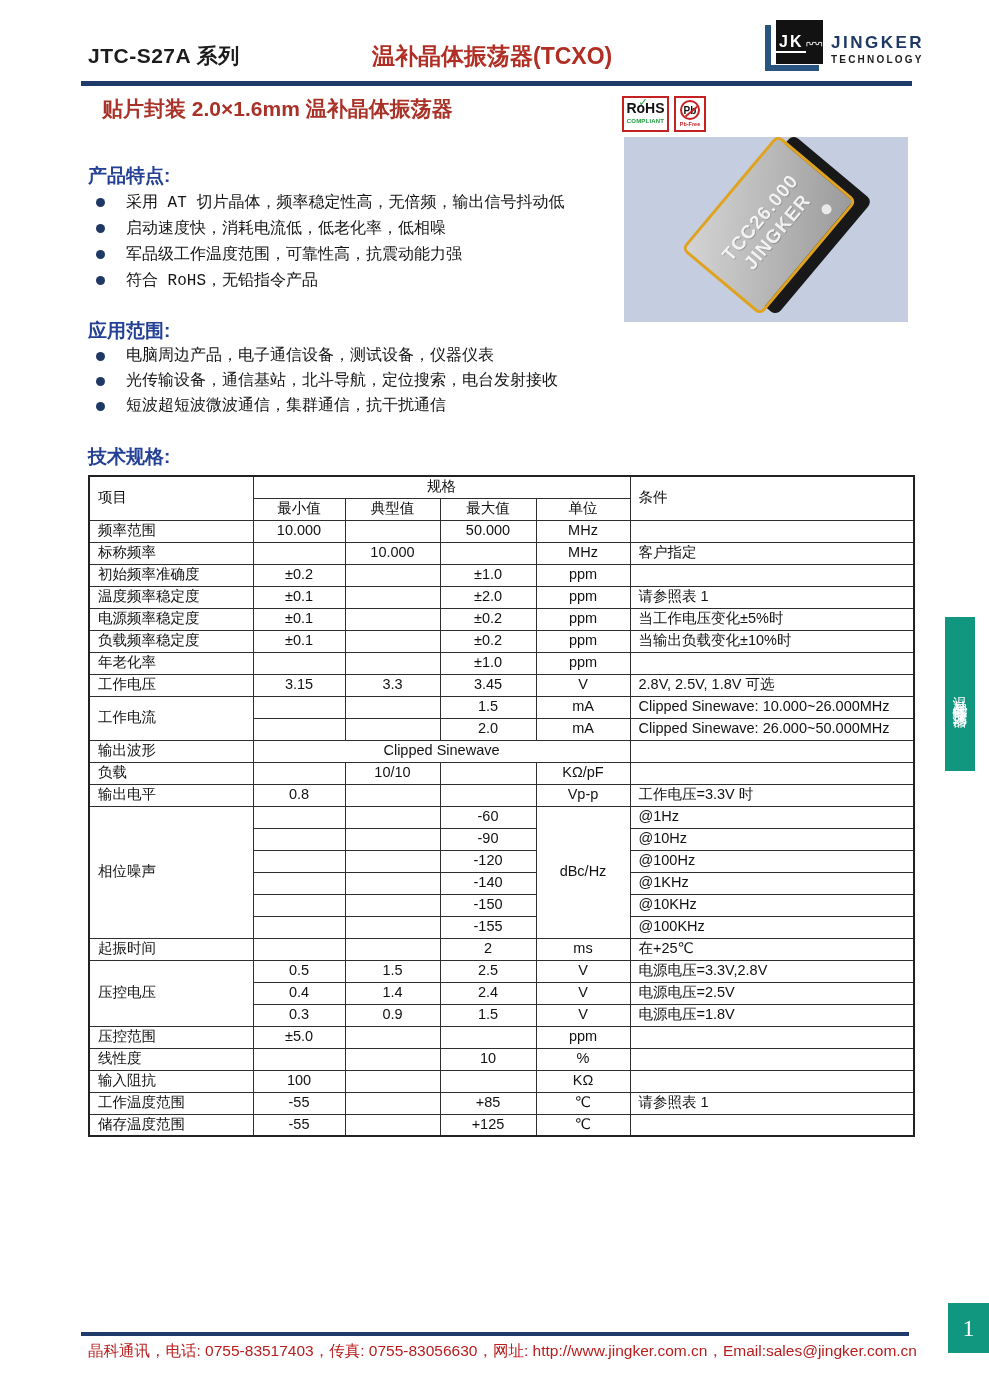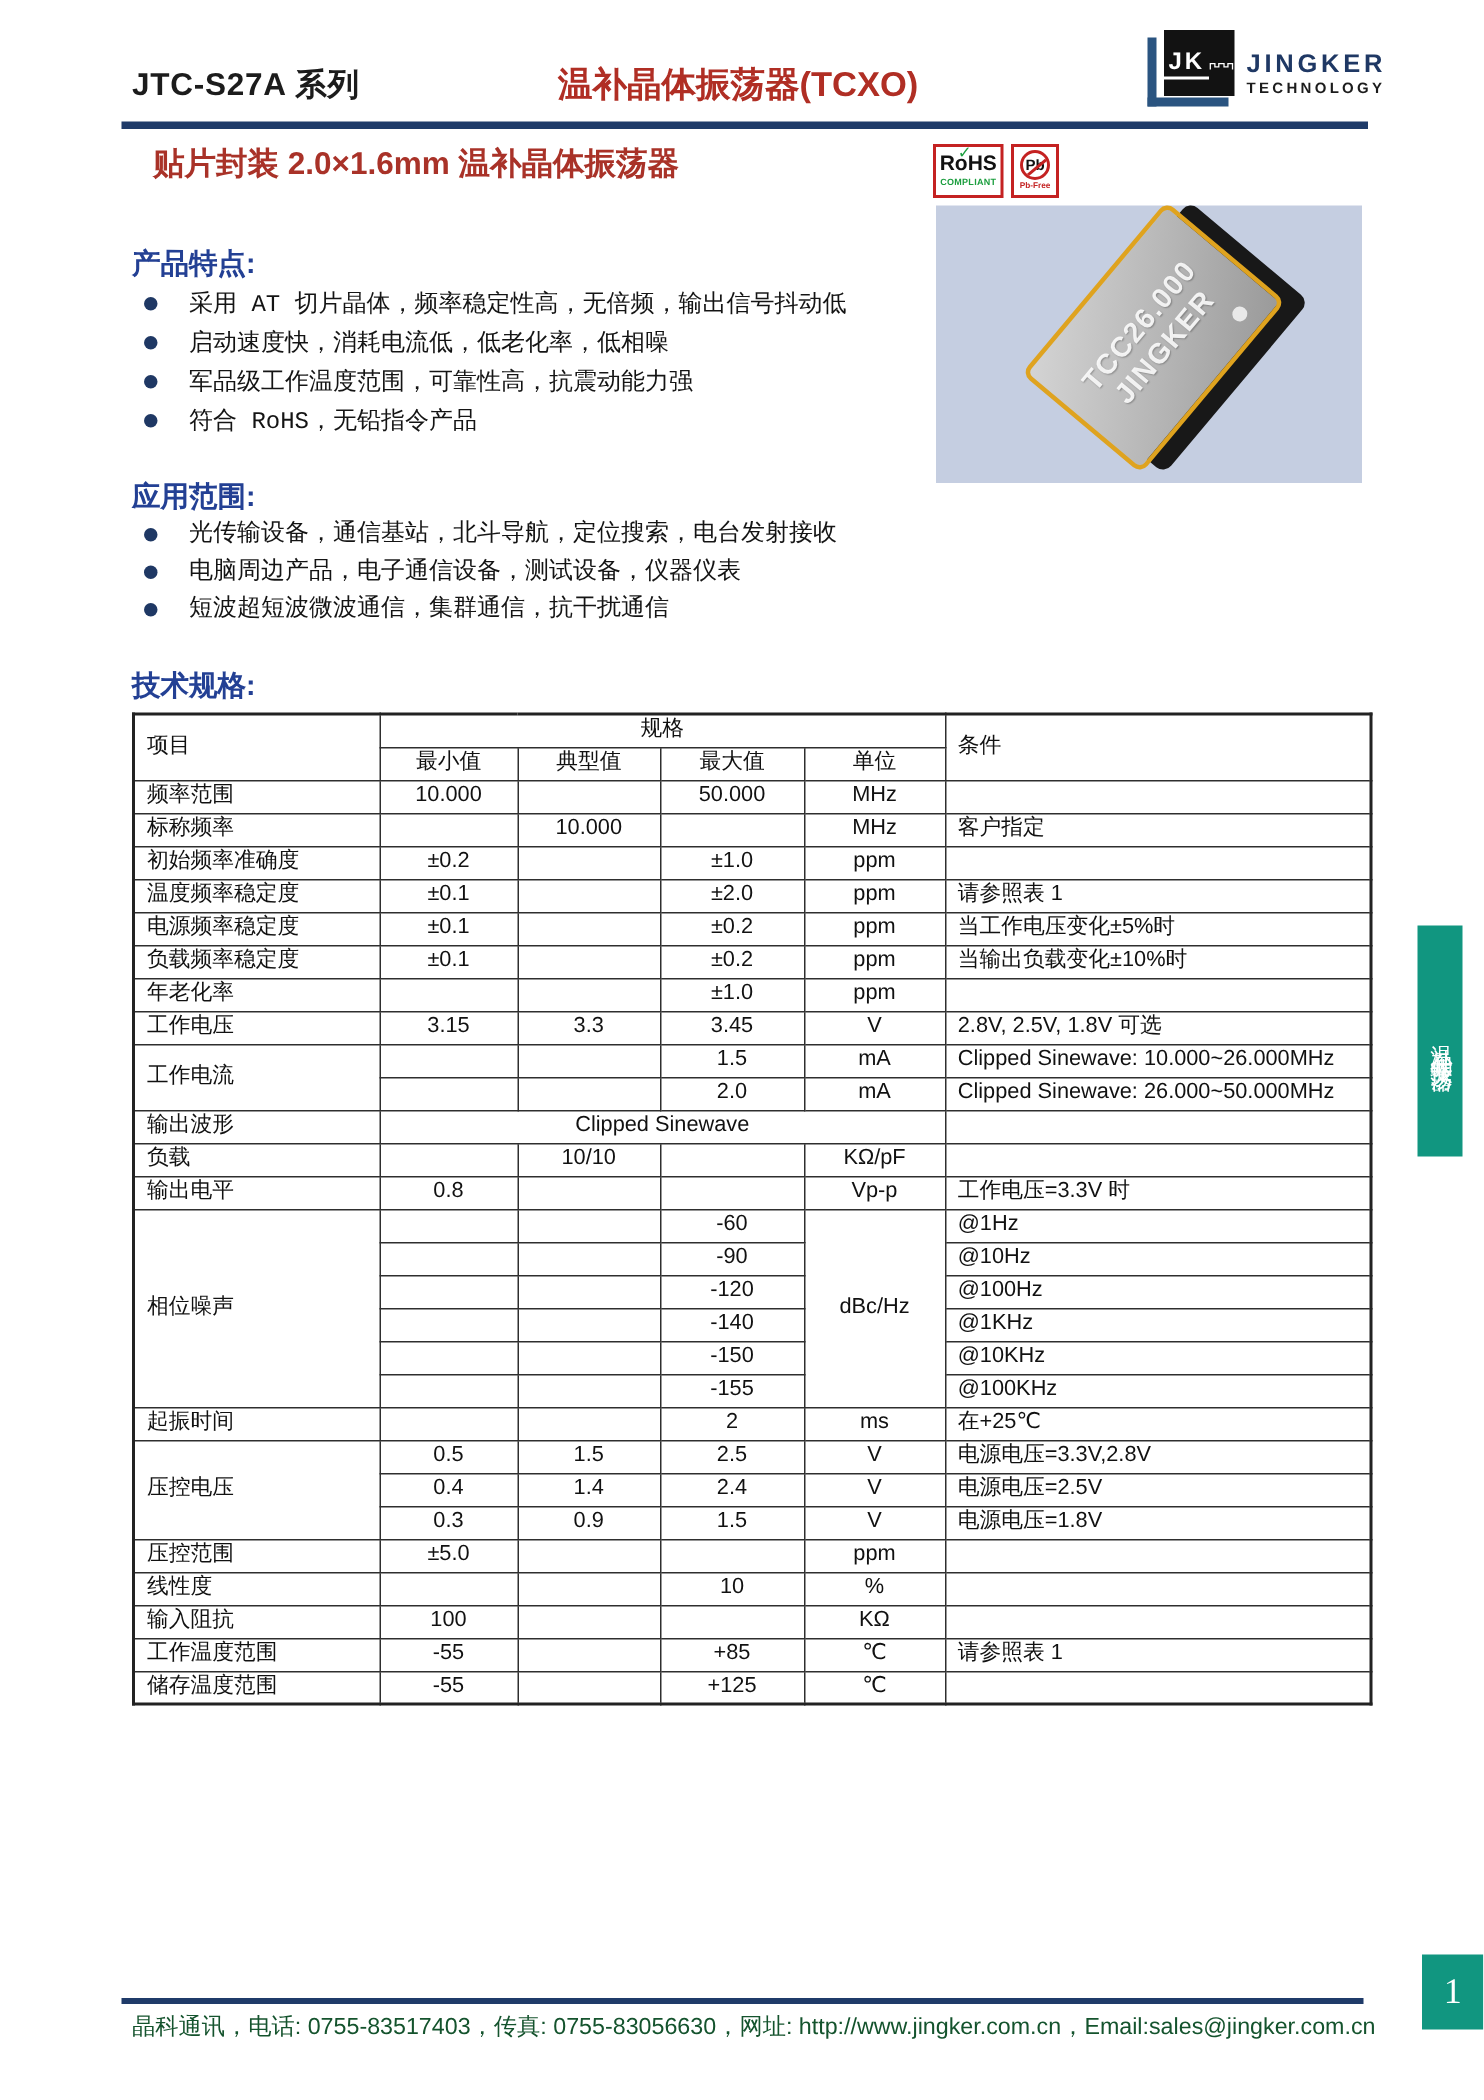--- a/index.html
+++ b/index.html
@@ -55,21 +55,21 @@
   
   .spec-table { position:absolute; left:88px; top:475px; border-collapse:collapse; table-layout:fixed; width:825px; border:2px solid #222; }
   .spec-table th, .spec-table td { border:1px solid #2e2e2e; font-weight:normal; font-size:14.5px; color:#111; height:22px; line-height:1.1; padding:0 3px; text-align:center; overflow:hidden; white-space:nowrap; }
   .spec-table .al { text-align:left; padding-left:8px; }
 
   
   .side-tab { position:absolute; left:945px; top:617px; width:30px; height:154px; background:#119680; color:#fff; writing-mode:vertical-rl; text-orientation:upright; font-size:15px; letter-spacing:3px; text-align:center; line-height:30px; }
 
   
   .footer-rule { position:absolute; left:81px; top:1332px; width:828px; height:4px; background:#1F3B69; }
-  .footer-info { position:absolute; left:88px; top:1341px; font-size:15.5px; color:#14532d; white-space:nowrap; }
+  .footer-info { position:absolute; left:88px; top:1341px; font-size:15.5px; color:#b91c1c; white-space:nowrap; }
   .page-num-box { position:absolute; left:948px; top:1303px; width:41px; height:50px; background:#119680; color:#fff; display:flex; align-items:center; justify-content:center; font-family:"Liberation Serif","DejaVu Serif",serif; font-size:24px; }
 </style>
 </head>
 <body>
 
 <div class="page">
 
   <div class="series-title">JTC-S27A 系列</div>
   <div class="doc-title">温补晶体振荡器(TCXO)</div>
 
@@ -118,22 +118,22 @@
   <div class="sec-heading" id="features-heading">产品特点:</div>
   <ul class="bullets" id="features-list">
       <li><span class="dot"></span>采用 AT 切片晶体，频率稳定性高，无倍频，输出信号抖动低</li>
       <li><span class="dot"></span>启动速度快，消耗电流低，低老化率，低相噪</li>
       <li><span class="dot"></span>军品级工作温度范围，可靠性高，抗震动能力强</li>
       <li><span class="dot"></span>符合 RoHS，无铅指令产品</li>
     </ul>
 
   <div class="sec-heading" id="applications-heading">应用范围:</div>
   <ul class="bullets" id="applications-list">
+      <li><span class="dot"></span>电脑周边产品，电子通信设备，测试设备，仪器仪表</li>
       <li><span class="dot"></span>光传输设备，通信基站，北斗导航，定位搜索，电台发射接收</li>
-      <li><span class="dot"></span>电脑周边产品，电子通信设备，测试设备，仪器仪表</li>
       <li><span class="dot"></span>短波超短波微波通信，集群通信，抗干扰通信</li>
     </ul>
 
   <div class="sec-heading" id="specs-heading">技术规格:</div>
   <table class="spec-table" id="spec-table">
       <colgroup>
         <col style="width: 164px;">
         <col style="width: 92px;">
         <col style="width: 95px;">
         <col style="width: 96px;">

